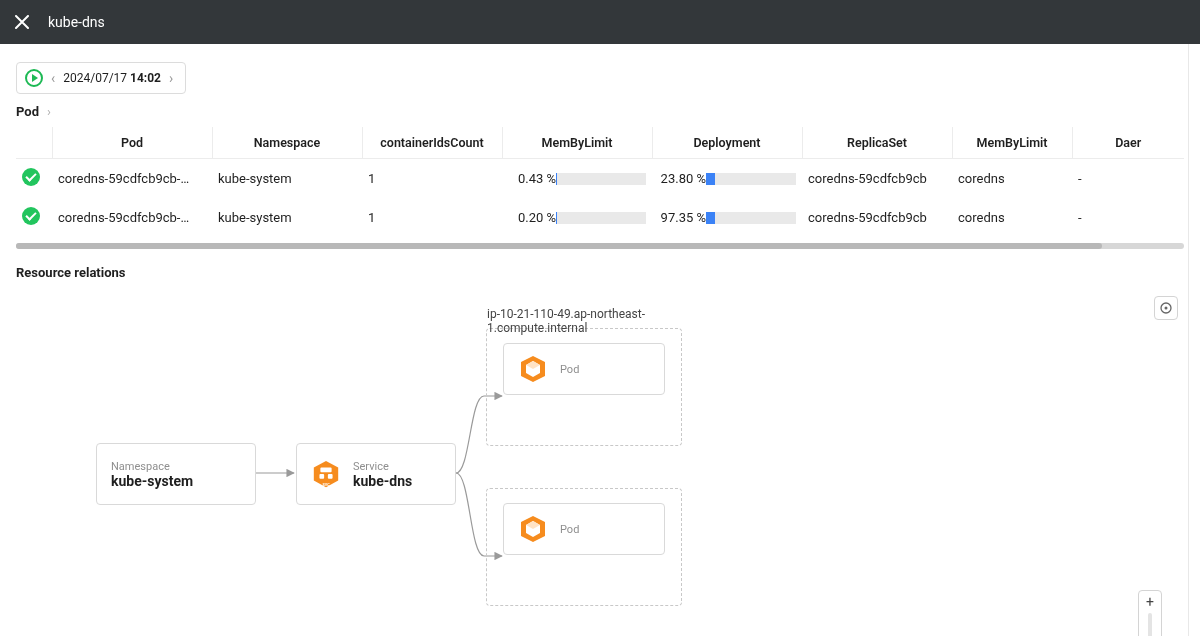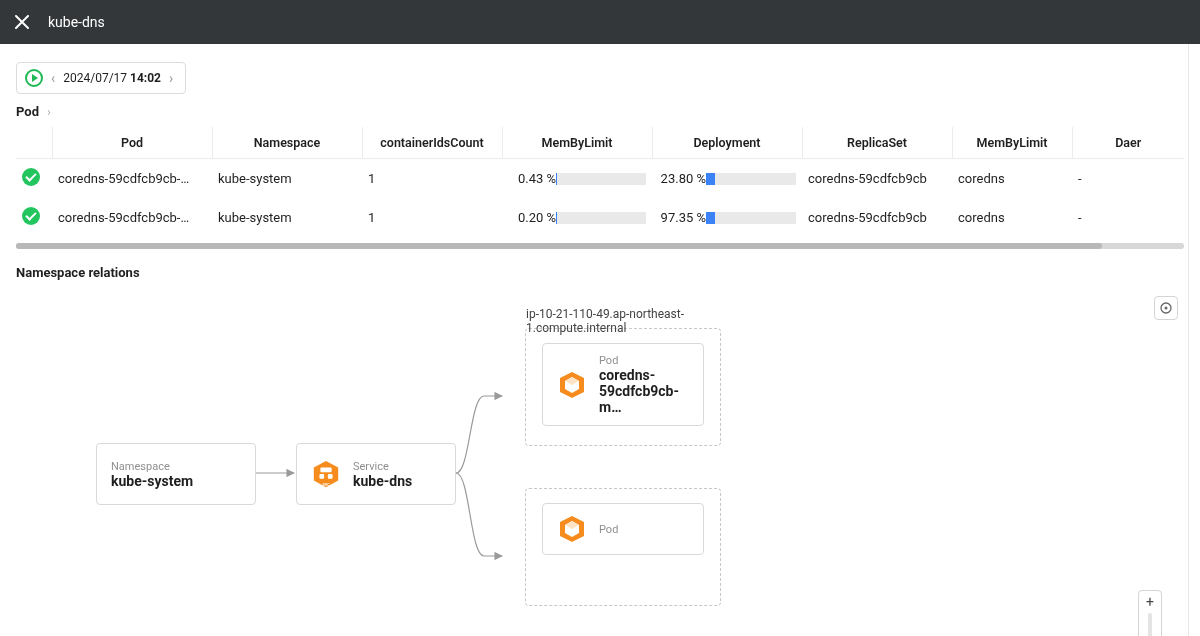--- a/index.html
+++ b/index.html
@@ -57,21 +57,21 @@
 
   
   .section-title{padding:16px 16px 0 16px;font-weight:700;font-size:13px;}
   .relations{position:relative;height:350px;margin:8px 16px 0 16px;}
   .node{position:absolute;background:#fff;border:1px solid #d9d9d9;border-radius:4px;padding:10px 14px;display:flex;align-items:center;gap:12px;}
   .node .meta .kind{font-size:11px;color:#8f8f8f;}
   .node .meta .name{font-size:14px;font-weight:700;max-width:110px;overflow:hidden;}
   .icon-hex{width:30px;height:30px;position:relative;display:flex;align-items:center;justify-content:center;}
   .icon-hex svg{display:block;}
   .icon-box{width:30px;height:30px;display:flex;align-items:center;justify-content:center;}
-  .group{position:absolute;border:1px dashed #c8c8c8;border-radius:4px;padding:44px 16px 16px 16px;margin-left:39px;}
+  .group{position:absolute;border:1px dashed #c8c8c8;border-radius:4px;padding:44px 16px 16px 16px;}
   .group .glabel{position:absolute;top:-22px;left:0;font-size:12px;color:#444;}
   .arrowline{stroke:#9a9a9a;stroke-width:1.2;fill:none;}
   .arrowhead{fill:#9a9a9a;}
   .zoom-ctrl{position:absolute;right:16px;top:300px;width:24px;border:1px solid #d4d4d4;border-radius:4px;background:#fff;display:flex;flex-direction:column;align-items:center;padding:2px;gap:2px;}
   .zoom-ctrl .btn{width:18px;height:18px;display:flex;align-items:center;justify-content:center;font-size:14px;color:#444;cursor:pointer;}
   .zoom-ctrl .track{width:4px;height:62px;background:#e4e4e4;position:relative;border-radius:2px;}
   .target-btn{margin-top:6px;width:24px;height:24px;border:1px solid #d4d4d4;border-radius:4px;background:#fff;display:flex;align-items:center;justify-content:center;color:#666;cursor:pointer;}
 </style>
 </head>
 <body>
@@ -179,21 +179,21 @@
           <td>coredns</td>
           <td class="center">-</td>
         </tr>
       </tbody>
   </table>
   <div class="table-scroll">
       <div class="thumb"></div>
     </div>
 </div>
 
-<div class="section-title">Namespace relations</div>
+<div class="section-title">Resource relations</div>
 <div class="relations">
 
   <svg style="position:absolute;left:0;top:0;width:100%;height:100%;pointer-events:none;">
     <defs>
       <marker id="ah" viewBox="0 0 10 10" refX="9" refY="5" markerWidth="7" markerHeight="7" orient="auto">
         <path d="M0 0 L10 5 L0 10 z" class="arrowhead"></path>
       </marker>
     </defs>
     <line class="arrowline" x1="240" y1="185" x2="278" y2="185" marker-end="url(#ah)"></line>
     <path class="arrowline" d="M440 185 C454 185 454 108 468 108 L486 108" marker-end="url(#ah)"></path>
@@ -228,21 +228,20 @@
     <div class="node" style="position:relative;left:0;top:-30px;width:162px;">
       <div class="icon-box">
         <svg width="30" height="30" viewBox="0 0 30 30">
           <polygon points="15,2 27,8 27,22 15,28 3,22 3,8" fill="#f68c1e"></polygon>
           <polygon points="15,7 22,11 22,19 15,23 8,19 8,11" fill="#fff"></polygon>
           <polygon points="15,7 22,11 15,15 8,11" fill="#ffe3c6"></polygon>
         </svg>
       </div>
       <div class="meta">
         <div class="kind">Pod</div>
-        <div class="name" style="max-width:96px;line-height:1.15;">coredns-59cdfcb9cb-m…</div>
       </div>
     </div>
   </div>
 
   <div class="group" style="left:470px;top:200px;width:196px;height:118px;">
     <div class="node" style="position:relative;left:0;top:-30px;width:162px;">
       <div class="icon-box">
         <svg width="30" height="30" viewBox="0 0 30 30">
           <polygon points="15,2 27,8 27,22 15,28 3,22 3,8" fill="#f68c1e"></polygon>
           <polygon points="15,7 22,11 22,19 15,23 8,19 8,11" fill="#fff"></polygon>

